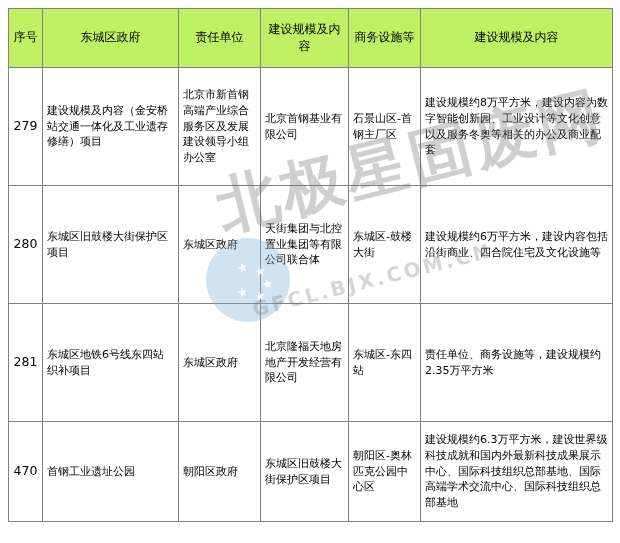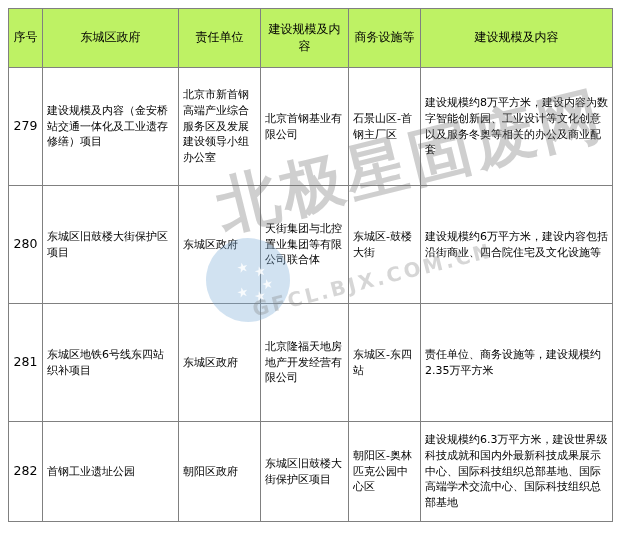--- a/index.html
+++ b/index.html
@@ -171,21 +171,21 @@
       </tr>
       <tr>
         <td class="cell-no">281</td>
         <td class="cell-name">东城区地铁6号线东四站织补项目</td>
         <td class="cell-unit">东城区政府</td>
         <td class="cell-legal">北京隆福天地房地产开发经营有限公司</td>
         <td class="cell-place">东城区-东四站</td>
         <td class="cell-scale">责任单位、商务设施等，建设规模约2.35万平方米</td>
       </tr>
       <tr class="row-last">
-        <td class="cell-no">282</td>
+        <td class="cell-no">470</td>
         <td class="cell-name">首钢工业遗址公园</td>
         <td class="cell-unit">朝阳区政府</td>
         <td class="cell-legal">东城区旧鼓楼大街保护区项目</td>
         <td class="cell-place">朝阳区-奥林匹克公园中心区</td>
         <td class="cell-scale">建设规模约6.3万平方米，建设世界级科技成就和国内外最新科技成果展示中心、国际科技组织总部基地、国际高端学术交流中心、国际科技组织总部基地</td>
       </tr>
     </tbody>
   </table>
 
   <div class="watermark">

